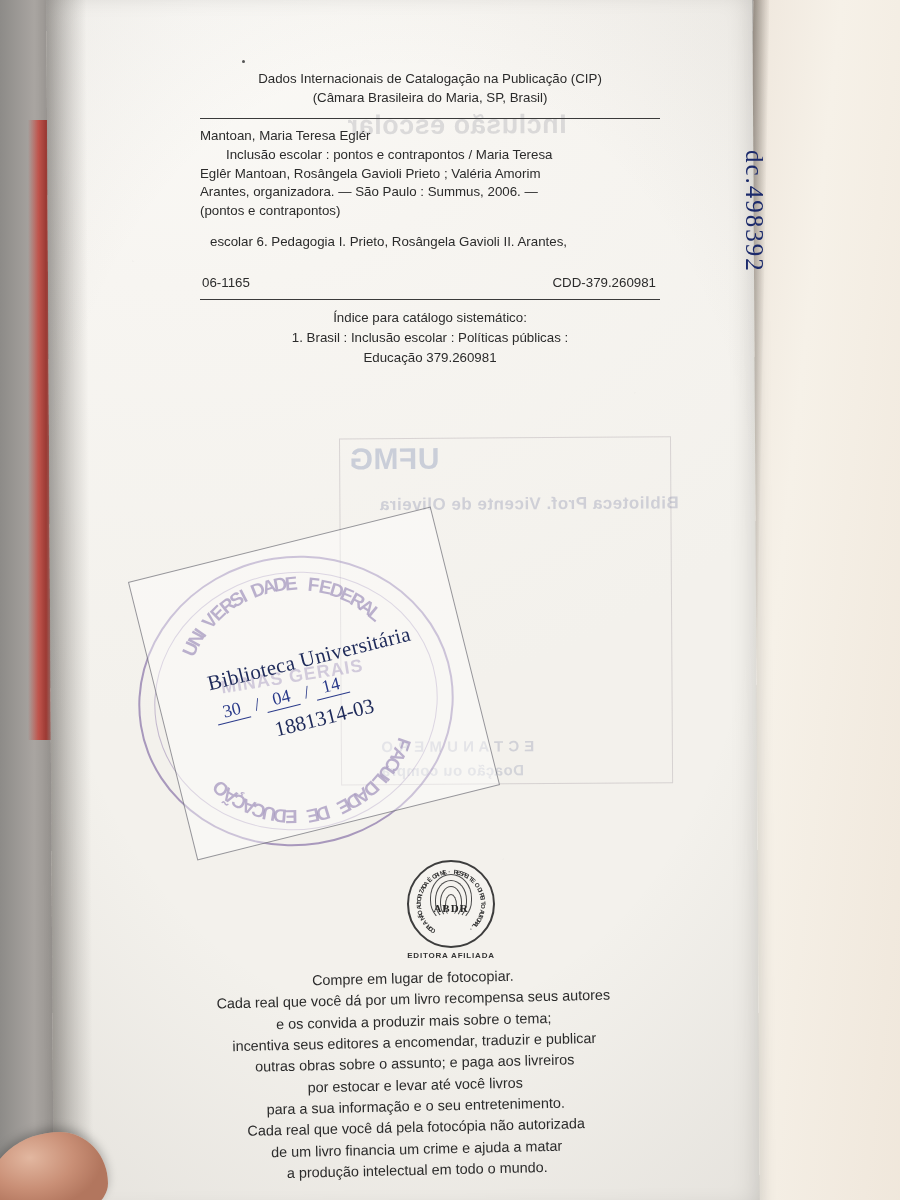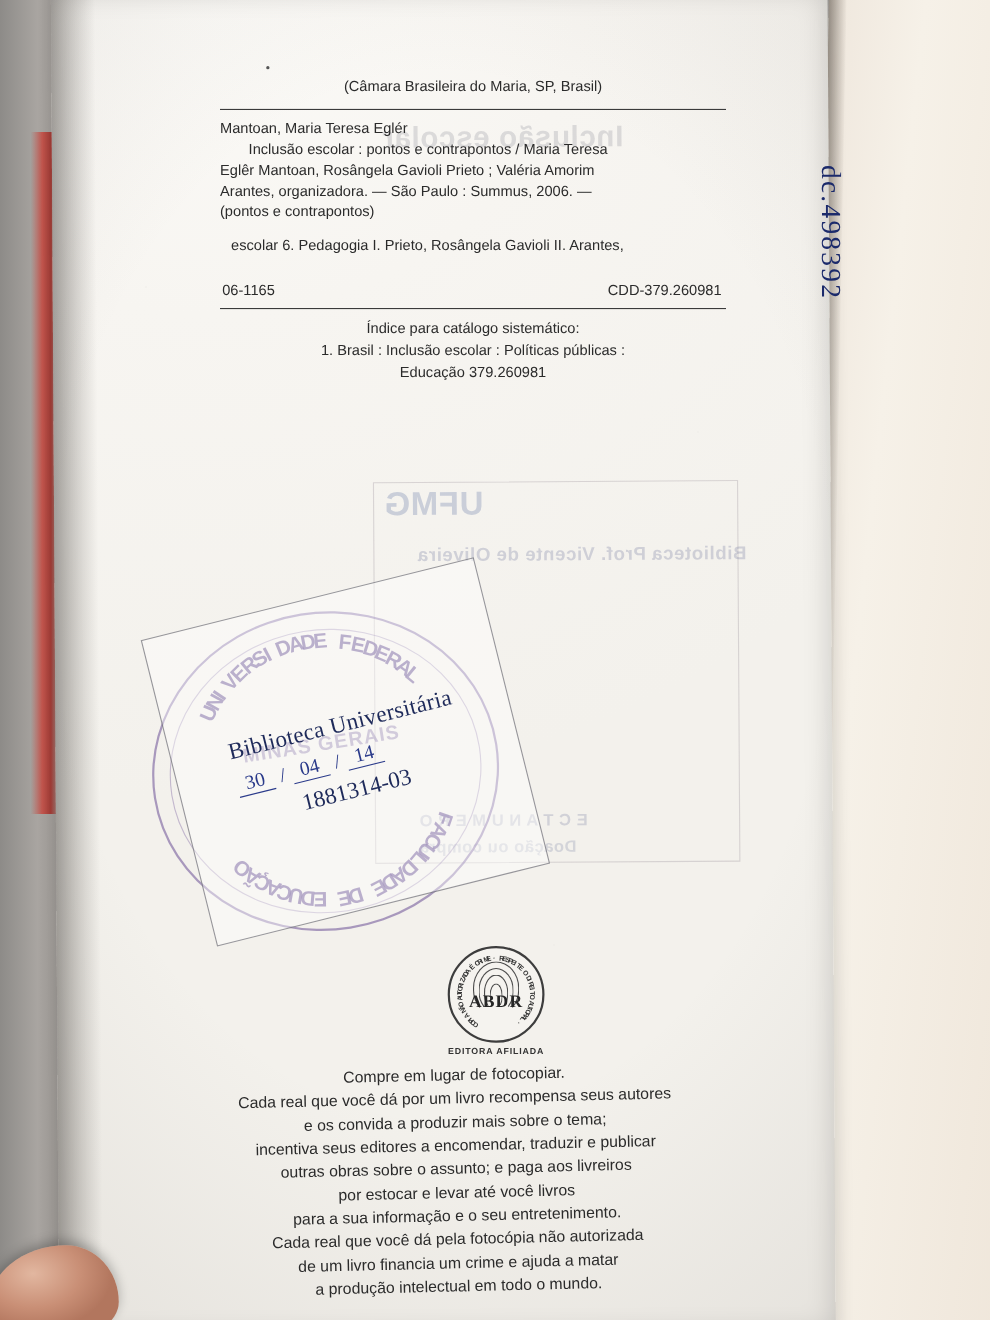--- a/index.html
+++ b/index.html
@@ -320,21 +320,21 @@
     border: 1.3px solid #4a4a4a;
     border-radius: 50% 50% 45% 45%;
     left: 50%;
     transform: translateX(-50%);
     border-bottom-color: transparent;
   }
   .abdr-word {
     position: absolute;
     left: 0; right: 0;
     top: 40px;
-    font-size: 16px;
+    font-size: 11px;
     font-weight: bold;
     letter-spacing: 1px;
     color: #262626;
     font-family: "Liberation Serif", serif;
   }
   .abdr-ring-text {
     position: absolute;
     inset: 0;
     font-size: 6.2px;
     font-weight: bold;
@@ -404,20 +404,21 @@
     <div class="ghost ghost-l4">Doação ou compra</div>
 
     <div class="page-vignette"></div>
     <div class="speckle"></div>
   </div>
 
   <div class="gutter-shadow"></div>
 
   <div class="cip">
     <div class="cip-head">
+      <div>Dados Internacionais de Catalogação na Publicação (CIP)</div>
       <div>(Câmara Brasileira do Maria, SP, Brasil)</div>
     </div>
     <div class="rule"></div>
 
     <div class="blk-first">
       <div>Mantoan, Maria Teresa Eglér</div>
       <div class="indent">Inclusão escolar : pontos e contrapontos / Maria Teresa</div>
       <div>Eglêr Mantoan, Rosângela Gavioli Prieto ; Valéria Amorim</div>
       <div>Arantes, organizadora. — São Paulo : Summus, 2006. —</div>
       <div>(pontos e contrapontos)</div>

